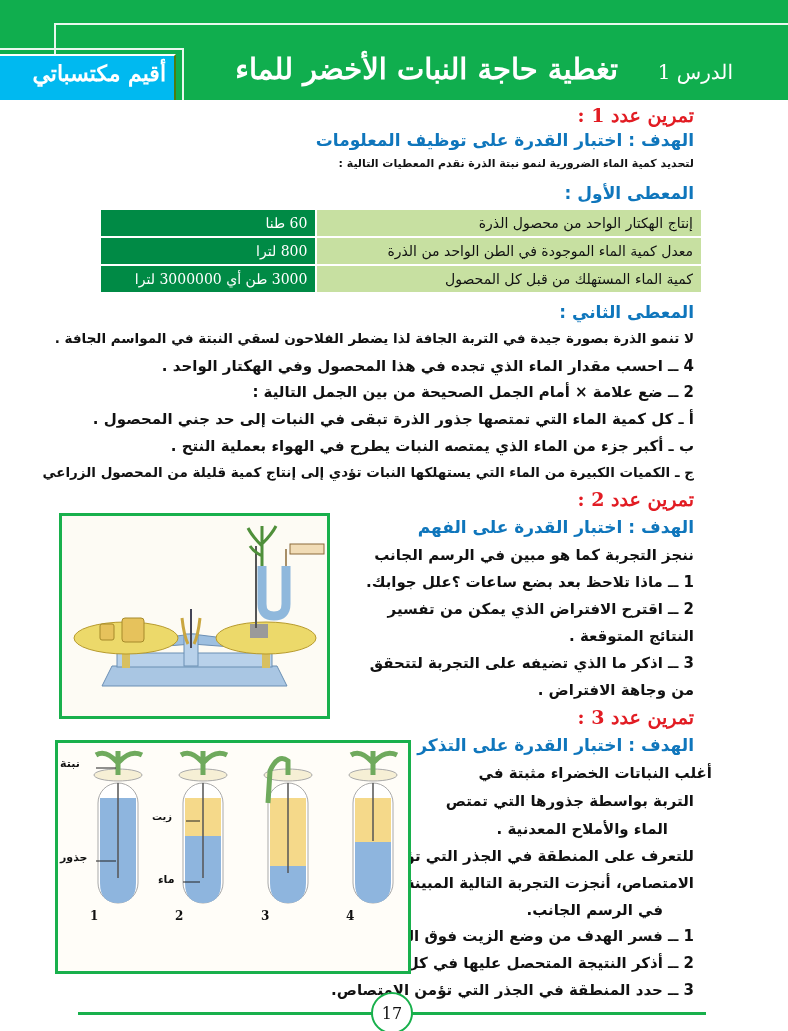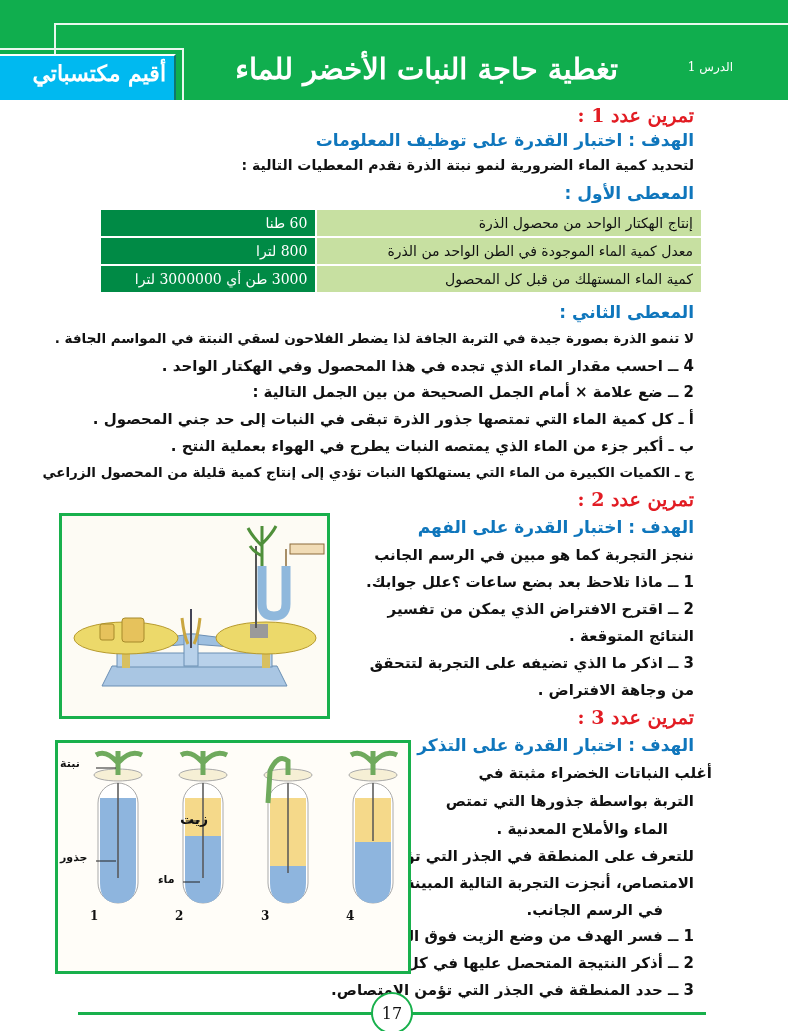--- a/index.html
+++ b/index.html
@@ -3,29 +3,29 @@
 <meta charset="utf-8">
 <style>
   * { box-sizing: border-box; margin: 0; padding: 0; }
   html, body { width: 788px; height: 1031px; background: #ffffff; overflow: hidden; }
   body { position: relative; font-family: "DejaVu Sans", sans-serif; color: #111; }
 
   
   .hdr-top { position: absolute; left: 0; top: 0; width: 788px; height: 100px; background: #10ae4e; }
   .hdr-line-outer { position: absolute; left: 54px; top: 23px; width: 734px; height: 77px; border-top: 2px solid #e9f7ee; border-left: 2px solid #e9f7ee; }
   .hdr-line-inner { position: absolute; left: 0; top: 48px; width: 184px; height: 52px; border-top: 2px solid #e9f7ee; border-right: 2px solid #e9f7ee; }
-  .hdr-cyan { position: absolute; left: 0; top: 54px; width: 176px; height: 46px; background: #00b9f0; border-right: 2px solid #0f766e; border-top: 2px solid #ffffff; }
+  .hdr-cyan { position: absolute; left: 0; top: 54px; width: 176px; height: 46px; background: #00b9f0; border-right: 2px solid #4d7c0f; border-top: 2px solid #ffffff; }
   .hdr-cyan span { position: absolute; right: 8px; top: 4px; color: #fff; font-family: "DejaVu Serif", serif; font-weight: bold; font-size: 22px; direction: rtl; }
   .hdr-title { position: absolute; right: 170px; top: 52px; color: #fff; font-family: "DejaVu Serif", serif; font-weight: bold; font-size: 29px; direction: rtl; white-space: nowrap; }
-  .hdr-lesson { position: absolute; right: 55px; top: 60px; color: #fff; font-family: "DejaVu Serif", serif; font-size: 12px; direction: rtl; white-space: nowrap; }
+  .hdr-lesson { position: absolute; right: 55px; top: 60px; color: #fff; font-family: "DejaVu Serif", serif; font-size: 20px; direction: rtl; white-space: nowrap; }
 
   .rtl { direction: rtl; text-align: right; position: absolute; white-space: nowrap; }
   .ex-title { color: #e21c23; font-family: "DejaVu Serif", serif; font-weight: bold; font-size: 19px; }
   .goal { color: #0f76bc; font-family: "DejaVu Sans", sans-serif; font-weight: bold; font-size: 17px; }
-  .body-txt { color: #111; font-weight: bold; font-size: 14px; }
+  .body-txt { color: #111; font-weight: bold; font-size: 11px; }
   .body-txt-lg { color: #111; font-weight: bold; font-size: 15px; }
 
   
   .data-table { position: absolute; left: 99px; top: 208px; width: 604px; border-collapse: collapse; direction: rtl; }
   .data-table td { height: 28px; border: 2px solid #ffffff; font-size: 14px; padding: 0 8px; }
   .data-table td.lbl { background: #c7e0a1; color: #111; width: 387px; text-align: right; }
   .data-table td.val { background: #008a45; color: #fff; width: 217px; text-align: right; font-family: "DejaVu Serif", serif; }
 
   
   .fig { position: absolute; border: 3px solid #18b04c; background: #fdfbf4; }
@@ -166,21 +166,21 @@
       <line x1="315" y1="40" x2="315" y2="98" stroke="#555" stroke-width="1.5"></line>
     </g>
 
     <line x1="38" y1="25" x2="58" y2="25" stroke="#222"></line>
     <line x1="38" y1="118" x2="58" y2="118" stroke="#222"></line>
     <line x1="128" y1="78" x2="142" y2="78" stroke="#222"></line>
     <line x1="125" y1="139" x2="142" y2="139" stroke="#222"></line>
   </svg>
   <span style="position:absolute; left:2px; top:14px; font-size:11px; font-weight:bold; direction:rtl;">نبتة</span>
   <span style="position:absolute; left:2px; top:108px; font-size:11px; font-weight:bold; direction:rtl;">جذور</span>
-  <span style="position:absolute; left:94px; top:68px; font-size:14px; font-weight:bold; direction:rtl;margin-left:28px;">زيت</span>
+  <span style="position:absolute; left:94px; top:68px; font-size:10px; font-weight:bold; direction:rtl;">زيت</span>
   <span style="position:absolute; left:100px; top:130px; font-size:11px; font-weight:bold; direction:rtl;">ماء</span>
   <span style="position:absolute; left:32px; top:166px; font-size:12px; font-weight:bold; font-family:'DejaVu Serif', serif;">1</span>
   <span style="position:absolute; left:117px; top:166px; font-size:12px; font-weight:bold; font-family:'DejaVu Serif', serif;">2</span>
   <span style="position:absolute; left:203px; top:166px; font-size:12px; font-weight:bold; font-family:'DejaVu Serif', serif;">3</span>
   <span style="position:absolute; left:288px; top:166px; font-size:12px; font-weight:bold; font-family:'DejaVu Serif', serif;">4</span>
 </div>
 
 <div class="pg-line"></div>
 <div class="pg-circle">
   <span>17</span>

